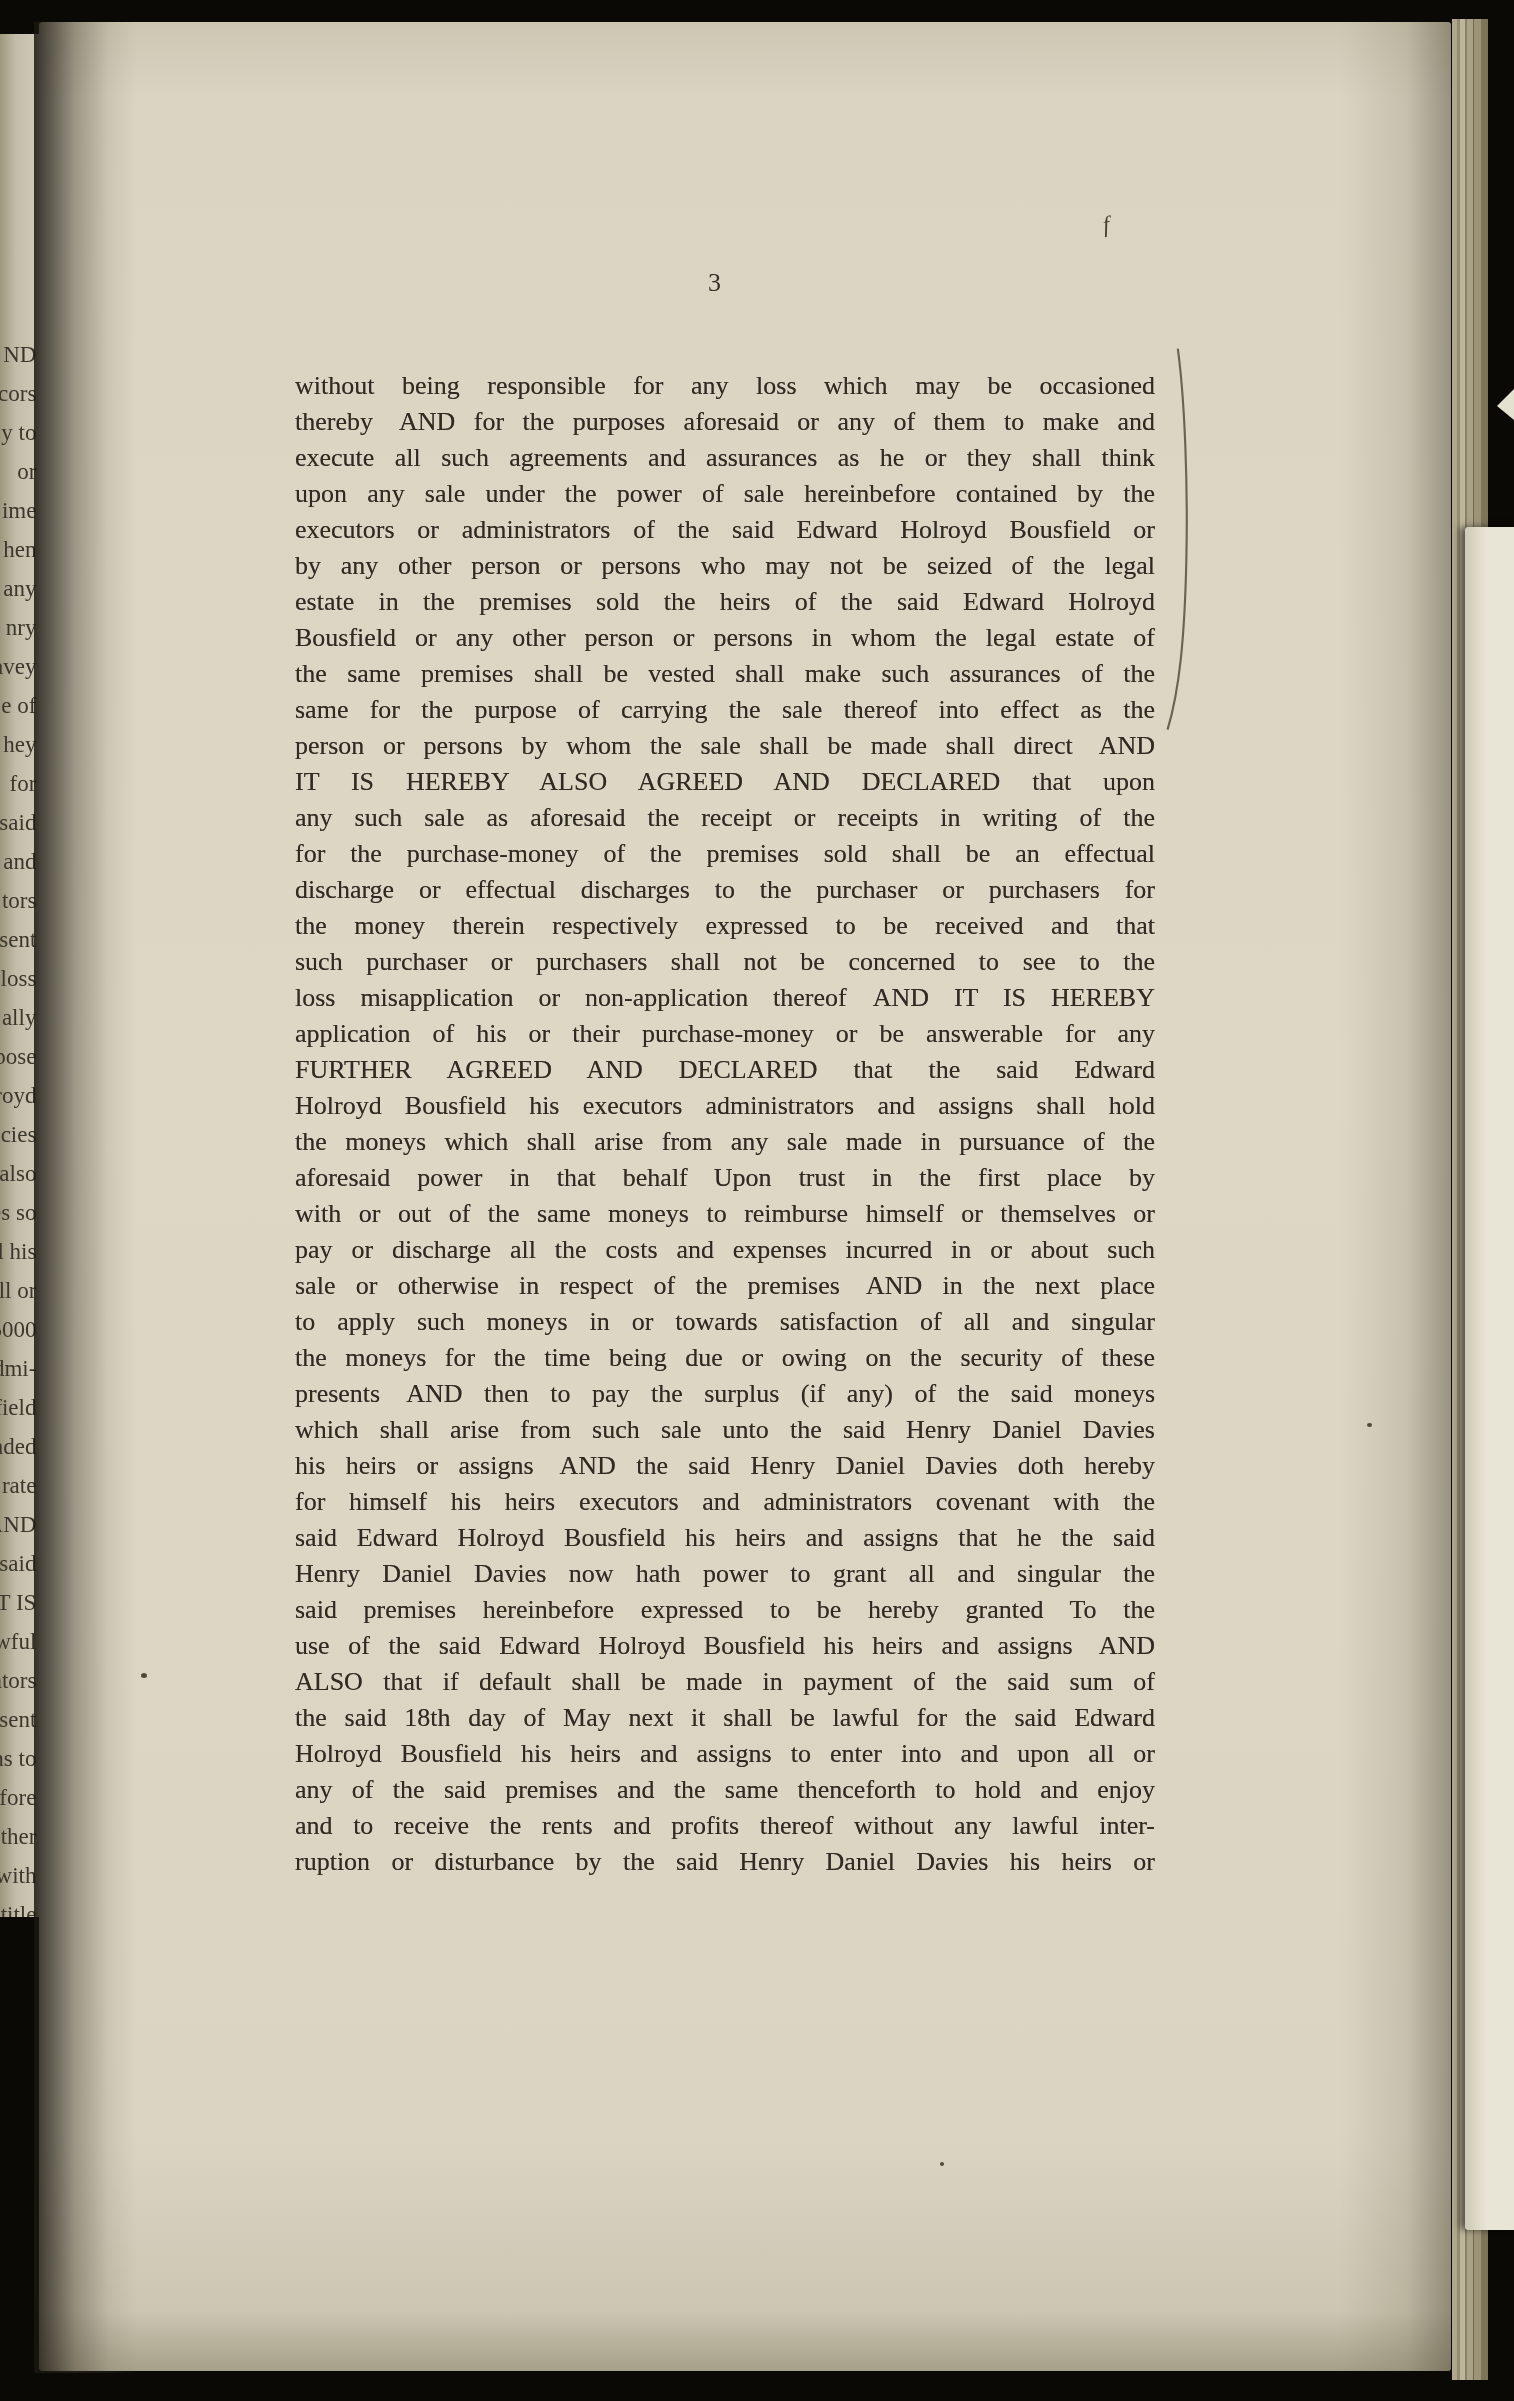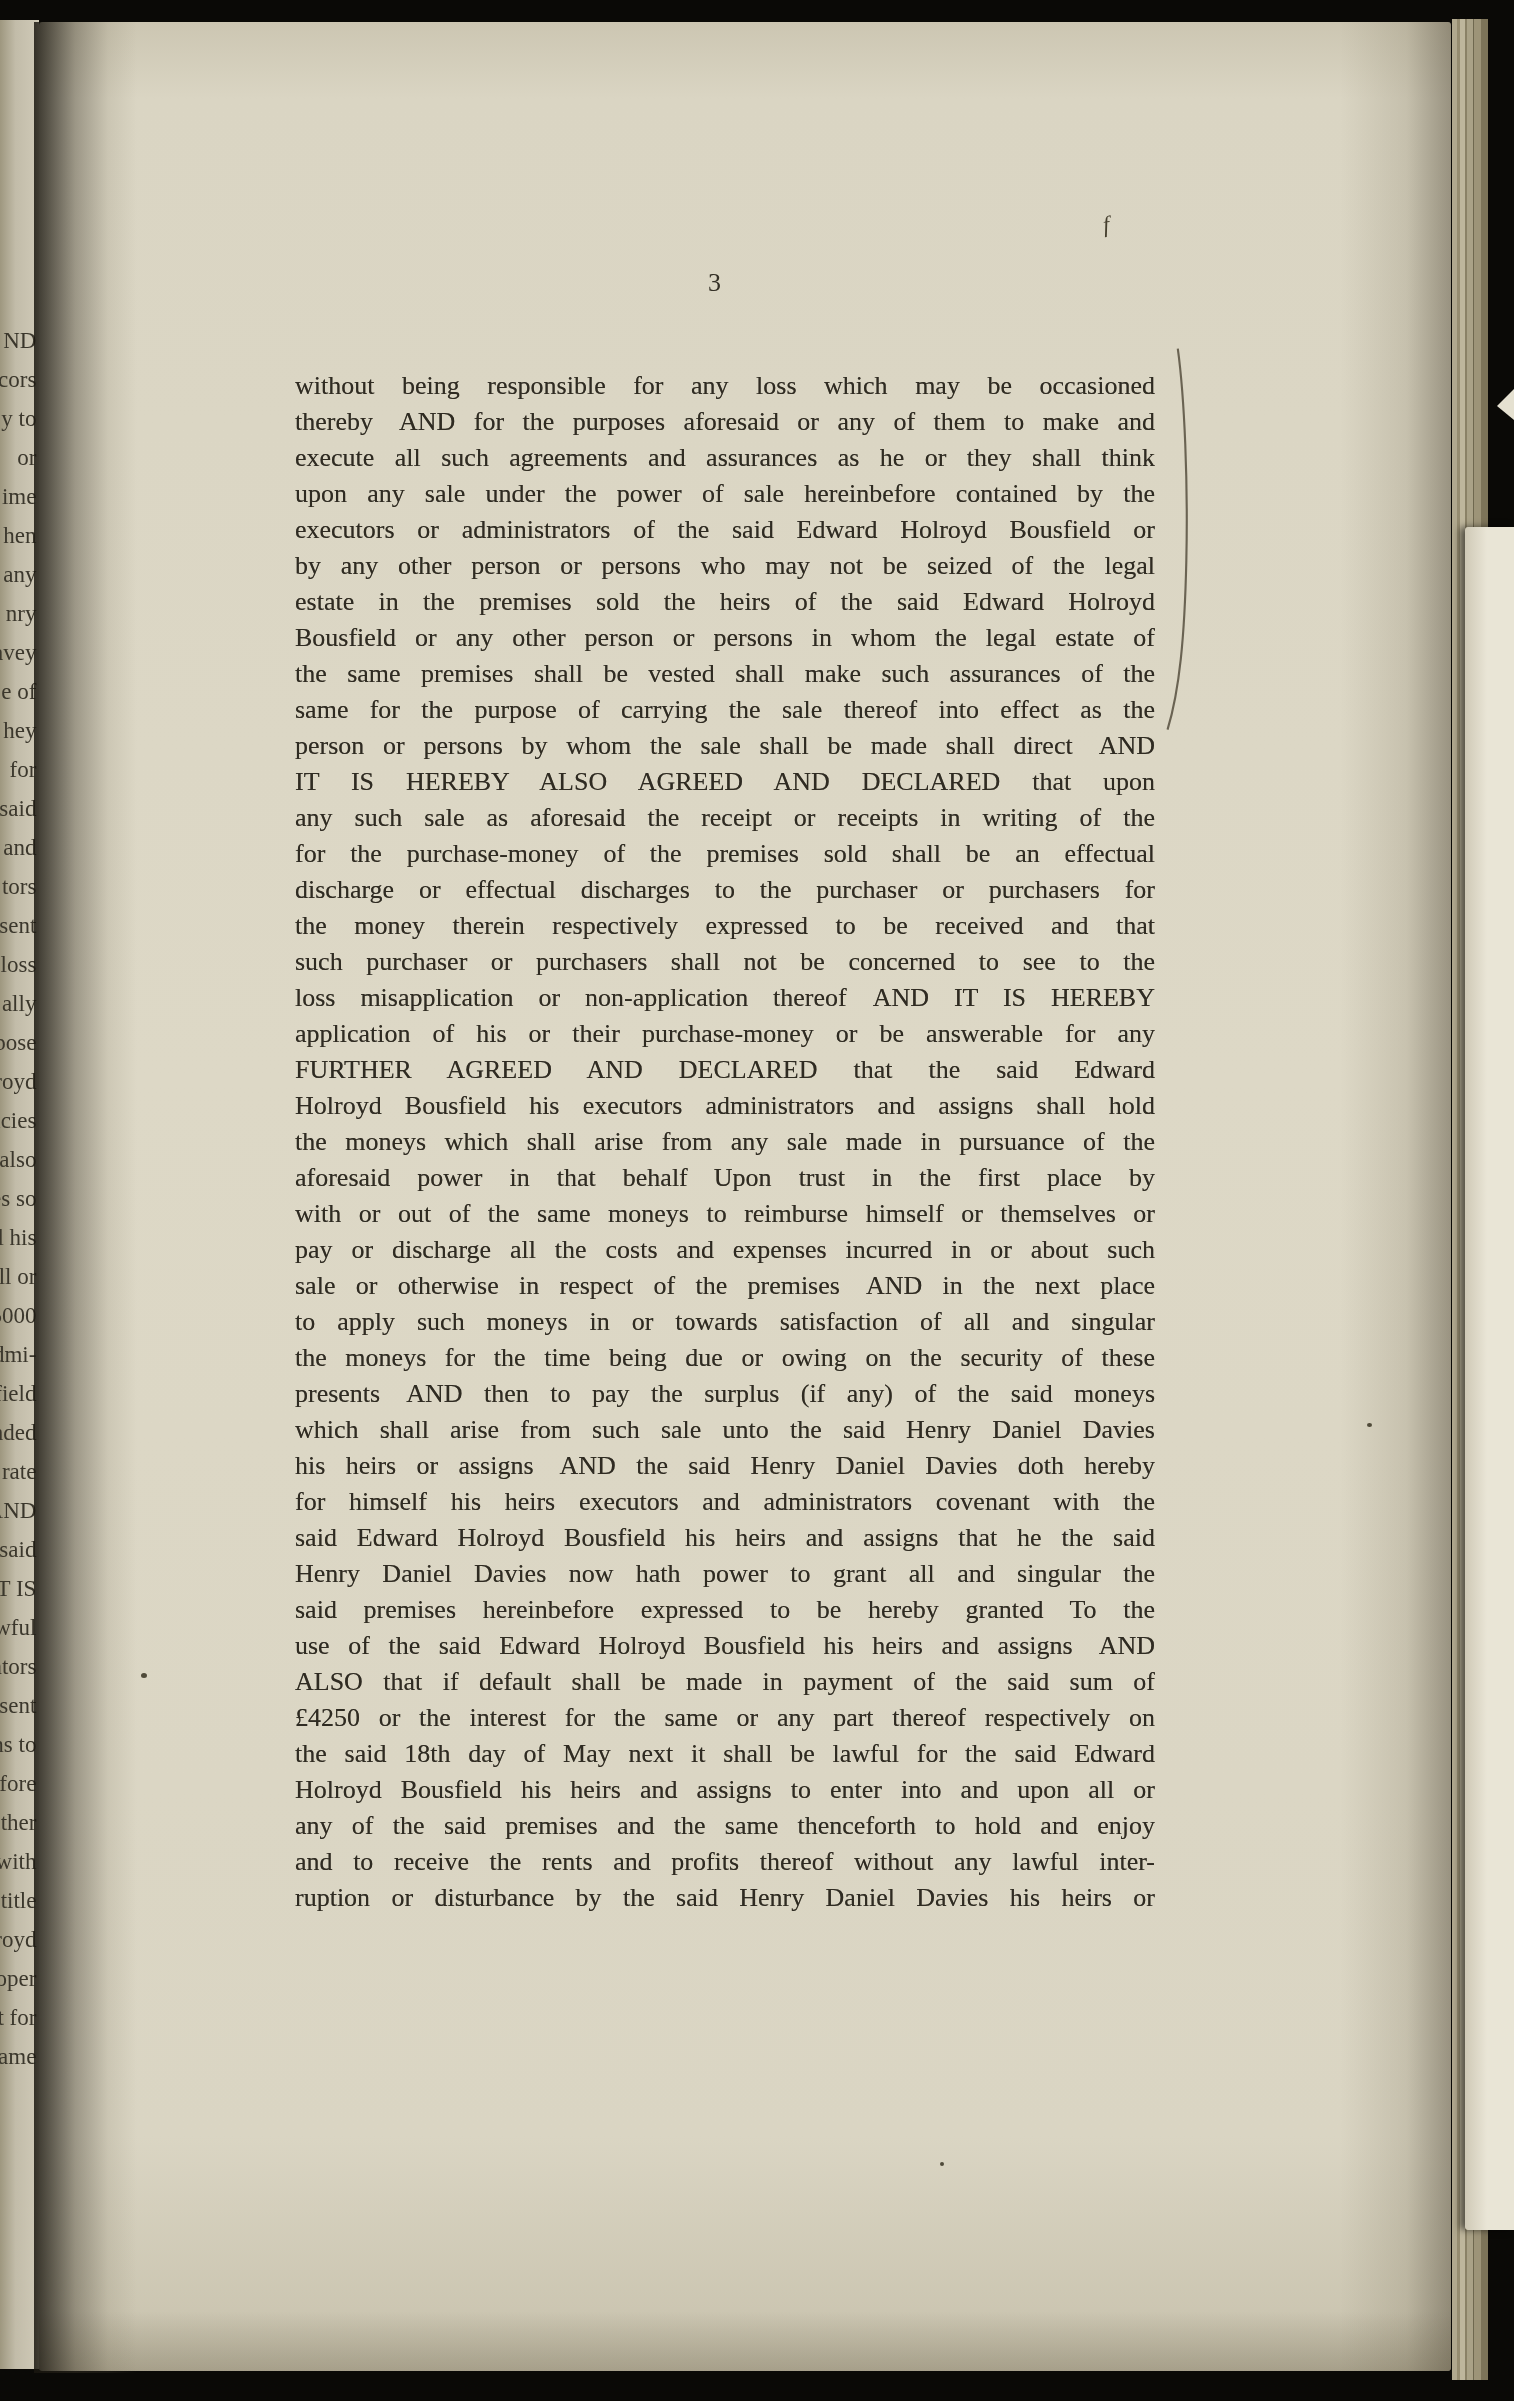--- a/index.html
+++ b/index.html
@@ -3,21 +3,21 @@
 <meta charset="utf-8">
 <style>
   html,body{margin:0;padding:0;}
   body{
     width:1514px;height:2401px;position:relative;overflow:hidden;
     background:#0a0906;
     font-family:"Liberation Serif","DejaVu Serif",serif;
   }
   
   .left-sliver{
-    position:absolute;left:0;top:20px;width:39px;height:2349px;
+    position:absolute;left:0;top:34px;width:39px;height:1883px;
     background:linear-gradient(90deg,#9e977f 0,#c2bca9 40%,#d0cab8 100%);
     overflow:hidden;z-index:1;
   }
   .fragments{
     position:absolute;top:301px;left:-205px;right:2.6px;text-align:right;
     font-size:23px;color:#3b372c;
   }
   .fragment{height:39px;line-height:39px;white-space:nowrap;}
   
   .spine-shadow{
@@ -172,21 +172,20 @@
       <div class="text-line">the moneys for the time being due or owing on the security of these</div>
       <div class="text-line">presents AND then to pay the surplus (if any) of the said moneys</div>
       <div class="text-line">which shall arise from such sale unto the said Henry Daniel Davies</div>
       <div class="text-line">his heirs or assigns AND the said Henry Daniel Davies doth hereby</div>
       <div class="text-line">for himself his heirs executors and administrators covenant with the</div>
       <div class="text-line">said Edward Holroyd Bousfield his heirs and assigns that he the said</div>
       <div class="text-line">Henry Daniel Davies now hath power to grant all and singular the</div>
       <div class="text-line">said premises hereinbefore expressed to be hereby granted To the</div>
       <div class="text-line">use of the said Edward Holroyd Bousfield his heirs and assigns AND</div>
       <div class="text-line">ALSO that if default shall be made in payment of the said sum of</div>
-      <div class="text-line">£4250 or the interest for the same or any part thereof respectively on</div>
       <div class="text-line">the said 18th day of May next it shall be lawful for the said Edward</div>
       <div class="text-line">Holroyd Bousfield his heirs and assigns to enter into and upon all or</div>
       <div class="text-line">any of the said premises and the same thenceforth to hold and enjoy</div>
       <div class="text-line">and to receive the rents and profits thereof without any lawful inter-</div>
       <div class="text-line">ruption or disturbance by the said Henry Daniel Davies his heirs or</div>
     </div>
 
   <svg class="margin-stroke" width="31" height="386" viewBox="0 0 36 452">
     <path d="M16 2 C24 60 28 160 26 250 C24 340 18 402 4 448" fill="none" stroke="#4d4636" stroke-width="2.5" opacity="0.8"></path>
   </svg>

